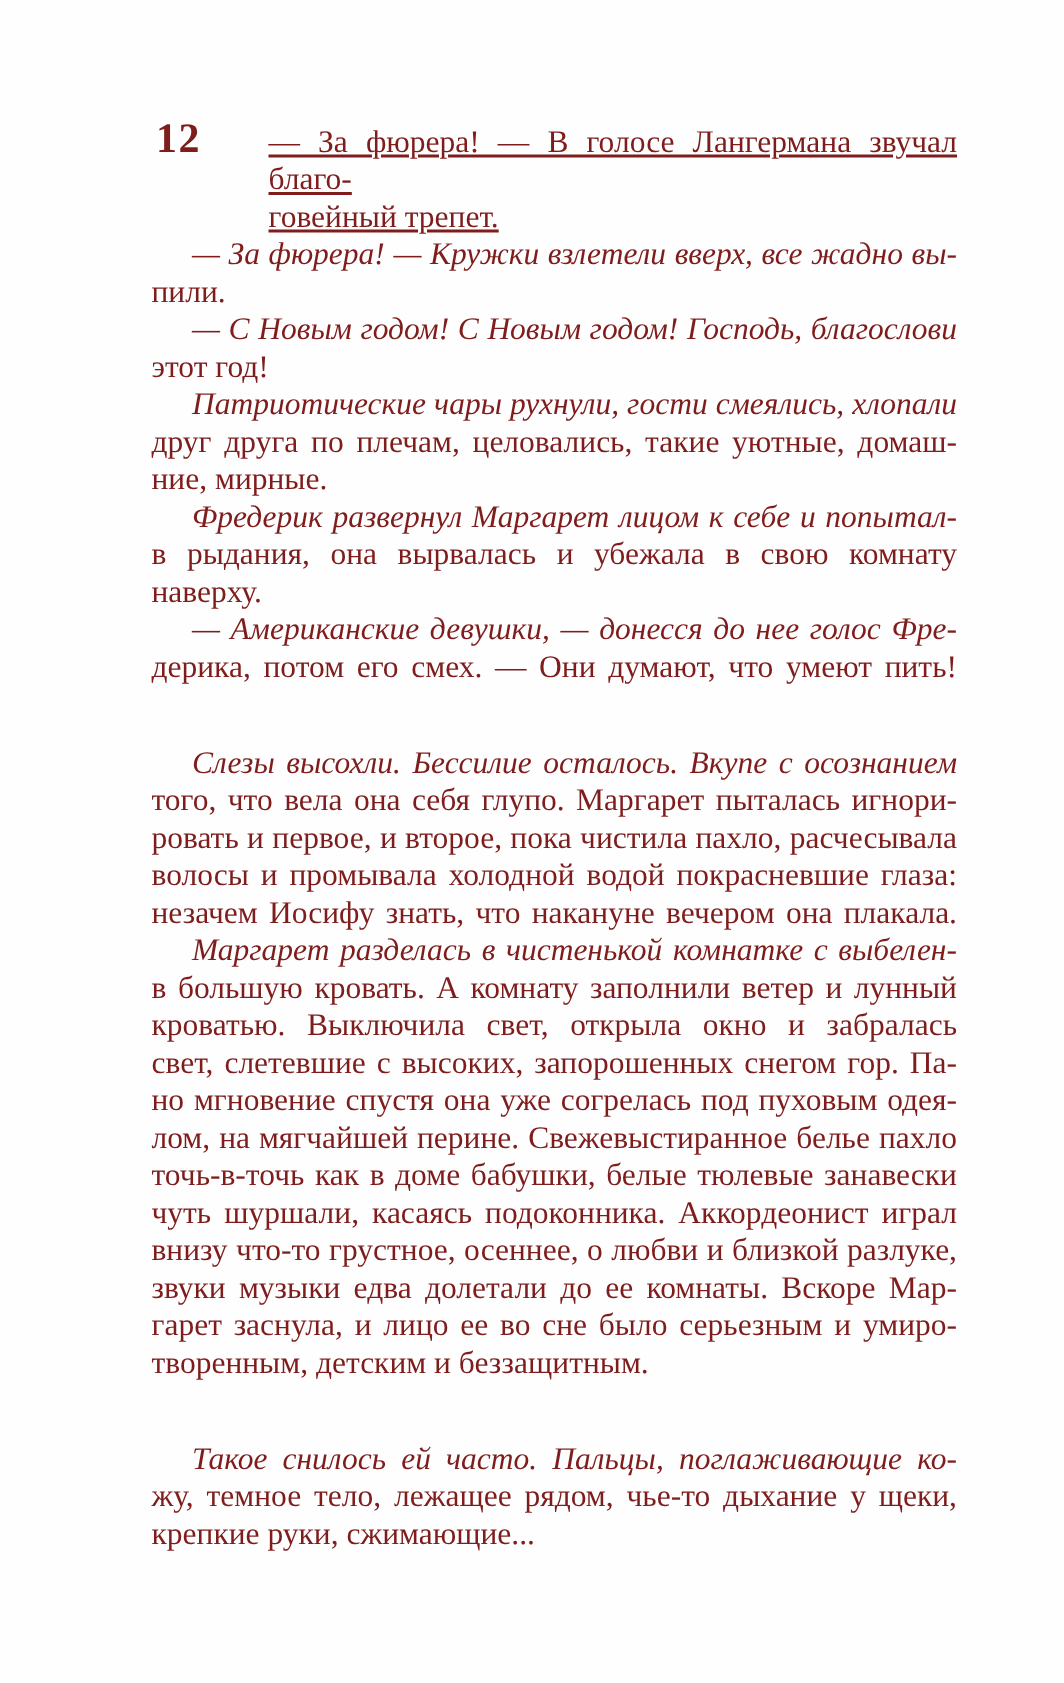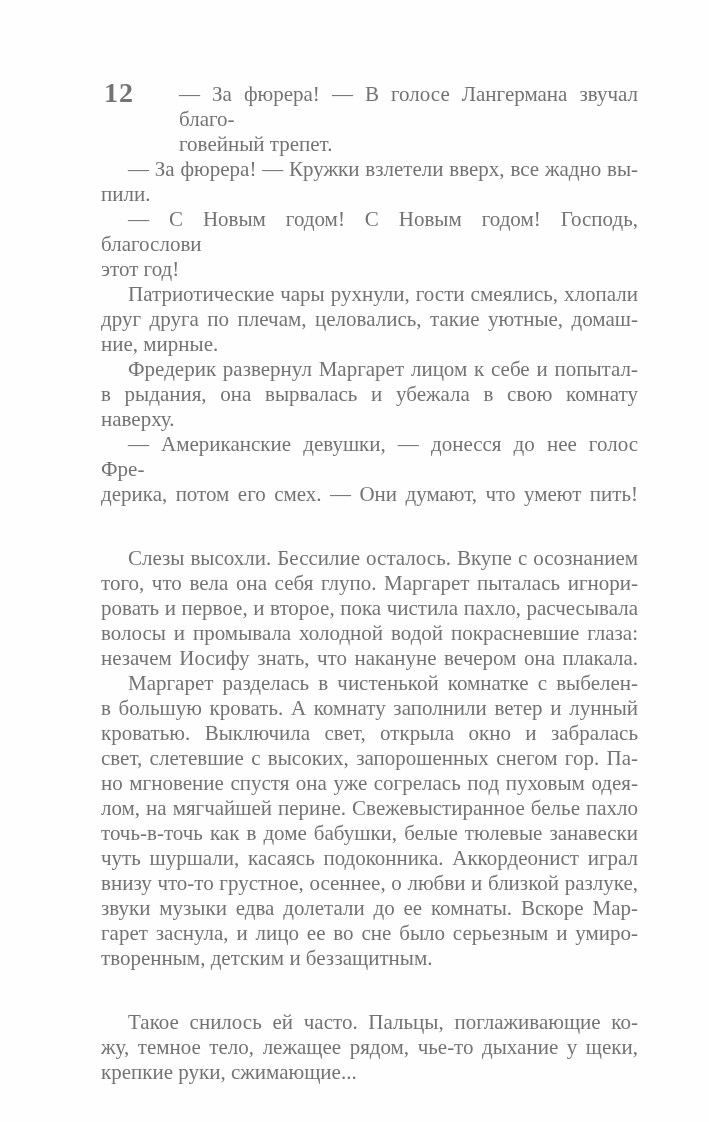--- a/index.html
+++ b/index.html
@@ -5,21 +5,21 @@
   html, body {
     margin: 0;
     padding: 0;
     background: #ffffff;
   }
   .page {
     position: relative;
     width: 709px;
     height: 1122px;
     background: #fefefe;
-    color: #737373;
+    color: #7f1d1d;
     font-family: "Liberation Serif", "DejaVu Serif", serif;
     overflow: hidden;
   }
   .page-number {
     position: absolute;
     left: 104px;
     top: 80px;
     font-size: 28px;
     font-weight: bold;
     line-height: 25px;
@@ -32,35 +32,37 @@
     width: 537px;
     font-size: 21px;
     line-height: 25px;
   }
   .para {
     margin: 0;
     padding: 0;
   }
   .para.hang {
     margin-left: 78px;
+    text-decoration: underline;
   }
   .para.sbreak {
     margin-top: 39px;
   }
   .line {
     text-align: justify;
     text-align-last: justify;
     white-space: normal;
   }
   .line.lastline {
     text-align: right;
     text-align-last: left;
   }
   .line.find {
     text-indent: 27px;
+    font-style: italic;
   }
 </style>
 </head>
 <body>
 
 <div class="page">
   <div class="page-number">12</div>
   <div class="text-block">
       <div class="para hang">
         <div class="line">— За фюрера! — В голосе Лангермана звучал благо-</div>

